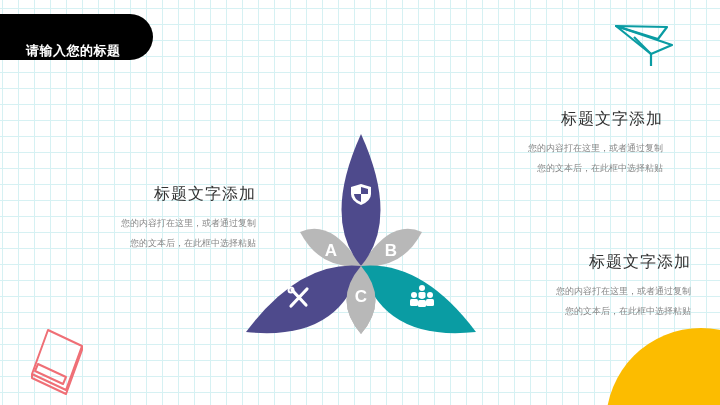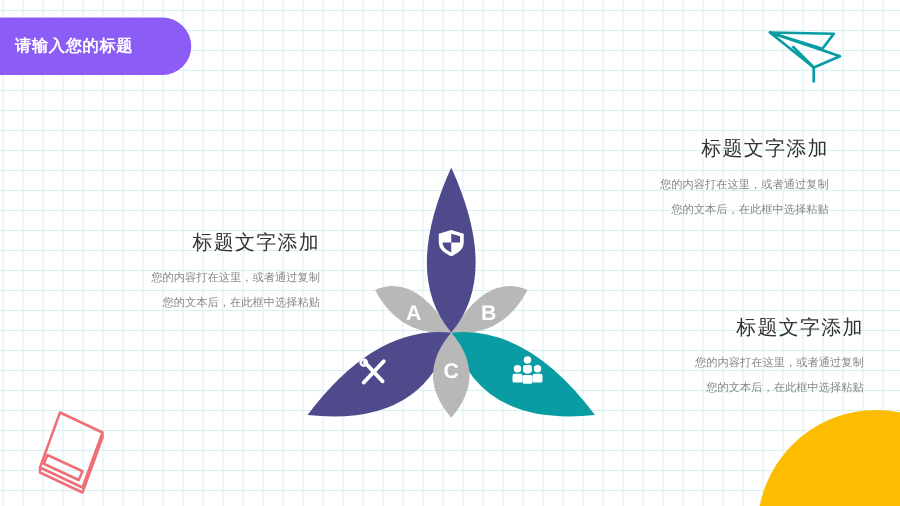--- a/index.html
+++ b/index.html
@@ -3,22 +3,22 @@
 <meta charset="utf-8">
 <style>
   html,body{margin:0;padding:0;}
   body{width:720px;height:405px;overflow:hidden;position:relative;font-family:"DejaVu Sans","Liberation Sans",sans-serif;
     background-color:#ffffff;
     background-image:
       linear-gradient(to right, #d6f1f3 1px, transparent 1px),
       linear-gradient(to bottom, #d6f1f3 1px, transparent 1px);
     background-size:16px 16px;
     background-position:2px 8px;}
-  .title-pill{position:absolute;left:0;top:14px;width:153px;height:46px;background:#8b5cf6;border-radius:0 23px 23px 0;
-    display:flex;align-items:center;padding-left:12px;box-sizing:border-box;}
+  .title-pill{position:absolute;left:0;top:14px;width:153px;height:46px;background:#000000;border-radius:0 23px 23px 0;
+    display:flex;align-items:flex-end;padding-left:26px;box-sizing:border-box;}
   .title-pill span{color:#fff;font-size:13px;font-weight:bold;letter-spacing:0.5px;}
   .block{position:absolute;text-align:right;width:200px;}
   .block h2{margin:0;font-size:16px;font-weight:normal;color:#333;letter-spacing:1px;}
   .block p{margin:8px 0 0 0;font-size:9px;line-height:20px;color:#888;}
   .deco{position:absolute;}
   .diagram{position:absolute;left:240px;top:120px;width:240px;height:230px;}
 </style>
 </head>
 <body>
 

